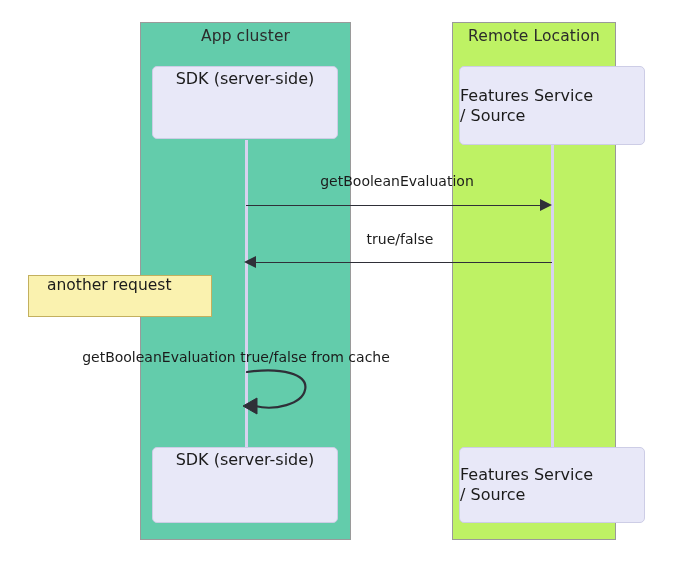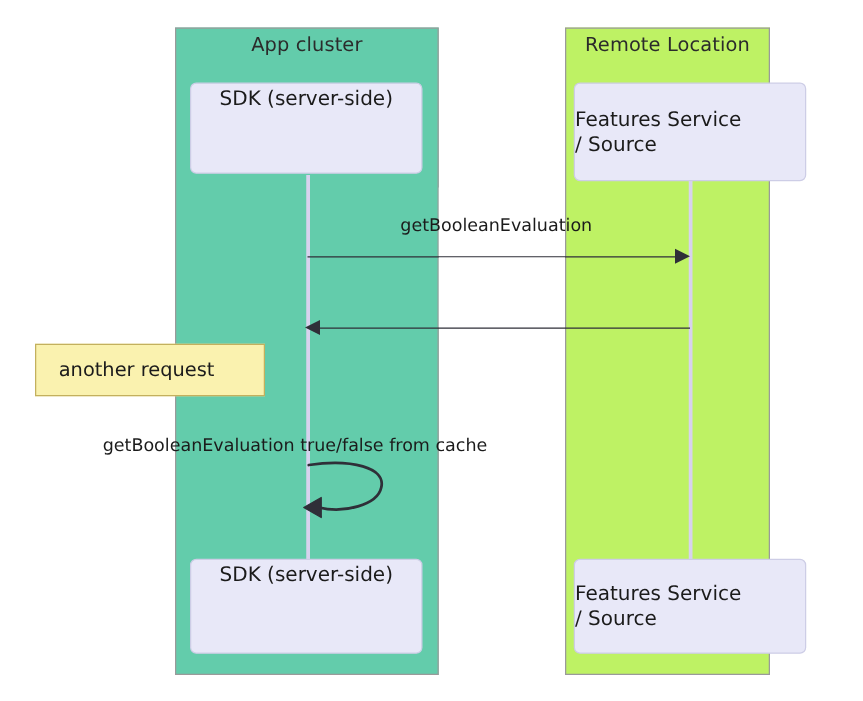--- a/index.html
+++ b/index.html
@@ -103,21 +103,20 @@
     overflow: visible;
   }
 
   
   .note {
     position: absolute;
     box-sizing: border-box;
     background: #faf2af;
     border: 1.5px solid #c3b05e;
     display: flex;
-    align-items: center;
     font-size: 15.5px;
     color: #1b1b1b;
     padding-left: 18px;
     white-space: nowrap;
   }
 </style>
 </head>
 <body>
 
 <div id="canvas">
@@ -141,20 +140,21 @@
     <span>Features Service</span>
     <span>/ Source</span>
   </div>
 
   <div class="label-backdrop" style="left:351px; top:150px; width:101px; height:55px;"></div>
   <div class="msg-label" style="left:247px; top:173px; width:300px;">getBooleanEvaluation</div>
   <div class="msg-line" style="left:246px; top:205px; width:296px;"></div>
   <div class="arrowhead right" style="left:540px; top:199px;"></div>
 
   <div class="label-backdrop" style="left:351px; top:206px; width:101px; height:56px;"></div>
+  <div class="msg-label" style="left:247px; top:231px; width:306px;">true/false</div>
   <div class="msg-line" style="left:254px; top:262px; width:298px;"></div>
   <div class="arrowhead left" style="left:244px; top:256px;"></div>
 
   <div class="note" style="left:28px; top:275px; width:184px; height:42px;">
     <span>another request</span>
   </div>
 
   <div class="msg-label" style="left:34px; top:349px; width:404px; text-align:center;">getBooleanEvaluation true/false from cache</div>
 
   <div class="selfloop" style="left:235px; top:368px; width:80px; height:48px;">

